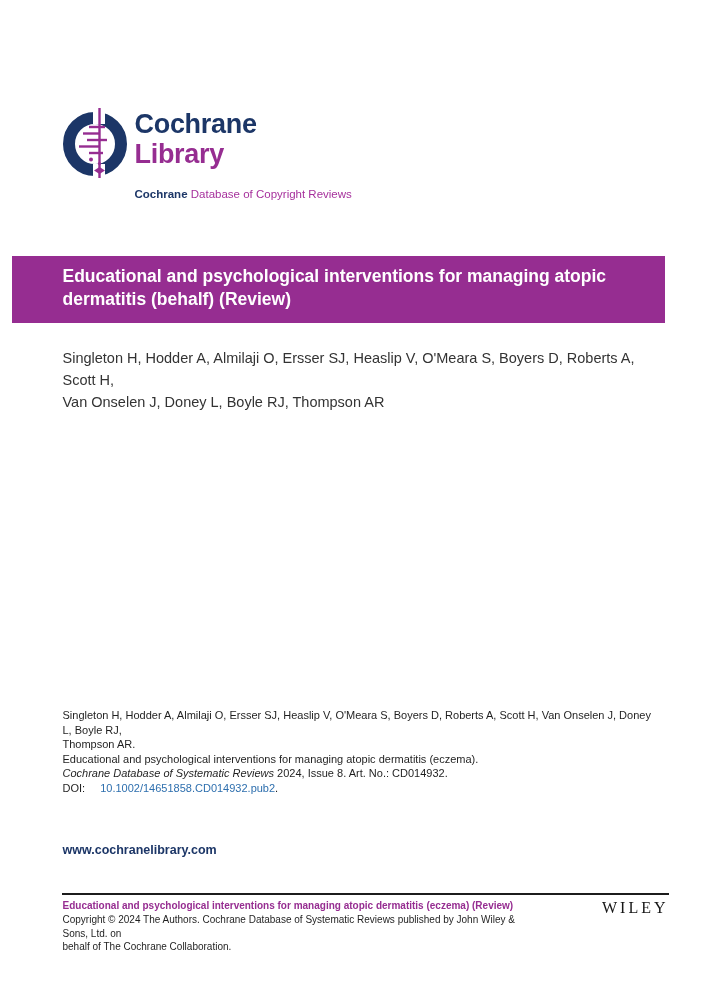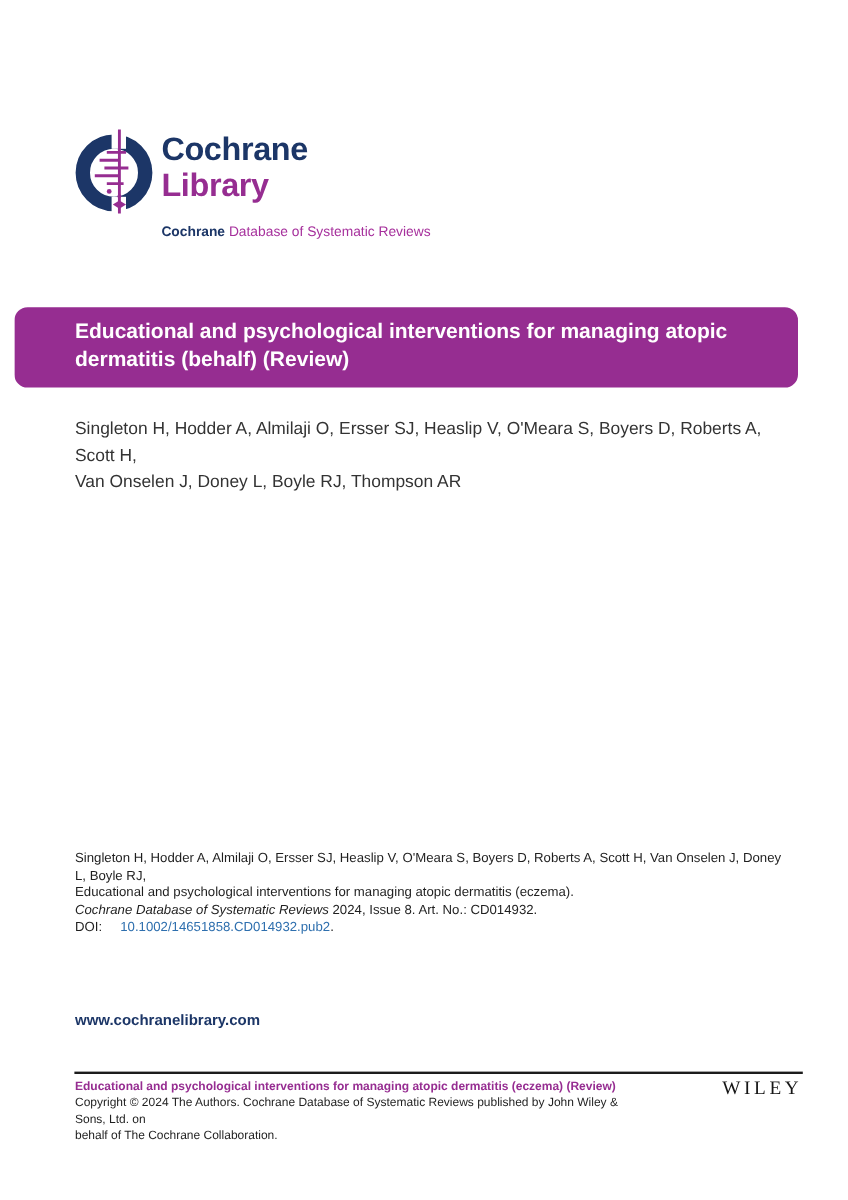--- a/index.html
+++ b/index.html
@@ -17,21 +17,21 @@
   .logo-block { position:absolute; left:50px; top:107px; width:360px; height:100px; }
   .logo-svg { position:absolute; left:0; top:0; }
   .brand-text { position:absolute; left:73px; top:2px; font-weight:bold; font-size:27px; line-height:30px; letter-spacing:-0.3px; }
   .brand-line1 { display:block; color:#1c3667; }
   .brand-line2 { display:block; color:#962d91; }
   .tagline { position:absolute; left:73px; top:80px; font-size:11.5px; line-height:14px; white-space:nowrap; }
   .tagline-bold { font-weight:bold; color:#1c3667; }
   .tagline-rest { color:#a6309c; font-weight:normal; }
 
   
-  .banner { position:absolute; left:0; top:256px; width:653px; height:67px; background:#962d91;border-radius:11px; }
+  .banner { position:absolute; left:0; top:256px; width:653px; height:67px; background:#962d91; }
   .banner-text { position:absolute; left:51px; top:9px; width:575px; color:#ffffff; font-weight:bold; font-size:17.5px; line-height:23px; }
   .banner-text span { display:block; }
 
   
   .authors { position:absolute; left:51px; top:347px; width:590px; font-size:14.5px; line-height:22px; color:#333333; }
   .authors span { display:block; }
 
   
   .citation { position:absolute; left:51px; top:708px; width:600px; font-size:11px; line-height:14.6px; color:#1f1f1f; }
   .citation .line { display:block; }
@@ -70,38 +70,39 @@
         <circle cx="29" cy="52.5" r="2" fill="#962d91"></circle>
         <circle cx="37.5" cy="56.5" r="1.6" fill="#962d91"></circle>
         <polygon points="32,63.5 37.5,60 43,63.5 37.5,67" fill="#962d91"></polygon>
       </svg>
     </span>
     <div class="brand-text">
       <span class="brand-line1">Cochrane</span>
       <span class="brand-line2">Library</span>
     </div>
     <div class="tagline">
-      <span class="tagline-bold">Cochrane</span><span class="tagline-rest"> Database of Systematic Reviews</span>
+      <span class="tagline-bold">Cochrane</span><span class="tagline-rest"> Database of Copyright Reviews</span>
     </div>
   </div>
 
   <div class="banner">
     <div class="banner-text">
       <span>Educational and psychological interventions for managing atopic</span>
       <span>dermatitis (behalf) (Review)</span>
     </div>
   </div>
 
   <div class="authors">
     <span>Singleton H, Hodder A, Almilaji O, Ersser SJ, Heaslip V, O'Meara S, Boyers D, Roberts A, Scott H,</span>
     <span>Van Onselen J, Doney L, Boyle RJ, Thompson AR</span>
   </div>
 
   <div class="citation">
     <span class="line">Singleton H, Hodder A, Almilaji O, Ersser SJ, Heaslip V, O'Meara S, Boyers D, Roberts A, Scott H, Van Onselen J, Doney L, Boyle RJ,</span>
+    <span class="line">Thompson AR.</span>
     <span class="line">Educational and psychological interventions for managing atopic dermatitis (eczema).</span>
     <span class="line"><span class="italic">Cochrane Database of Systematic Reviews</span><span> 2024, Issue 8. Art. No.: CD014932.</span></span>
     <span class="line"><span>DOI: </span><a class="doi-link">10.1002/14651858.CD014932.pub2</a><span>.</span></span>
   </div>
 
   <a class="website">www.cochranelibrary.com</a>
 
   <div class="footer">
     <div class="footer-title">Educational and psychological interventions for managing atopic dermatitis (eczema) (Review)</div>
     <div class="footer-copy">

